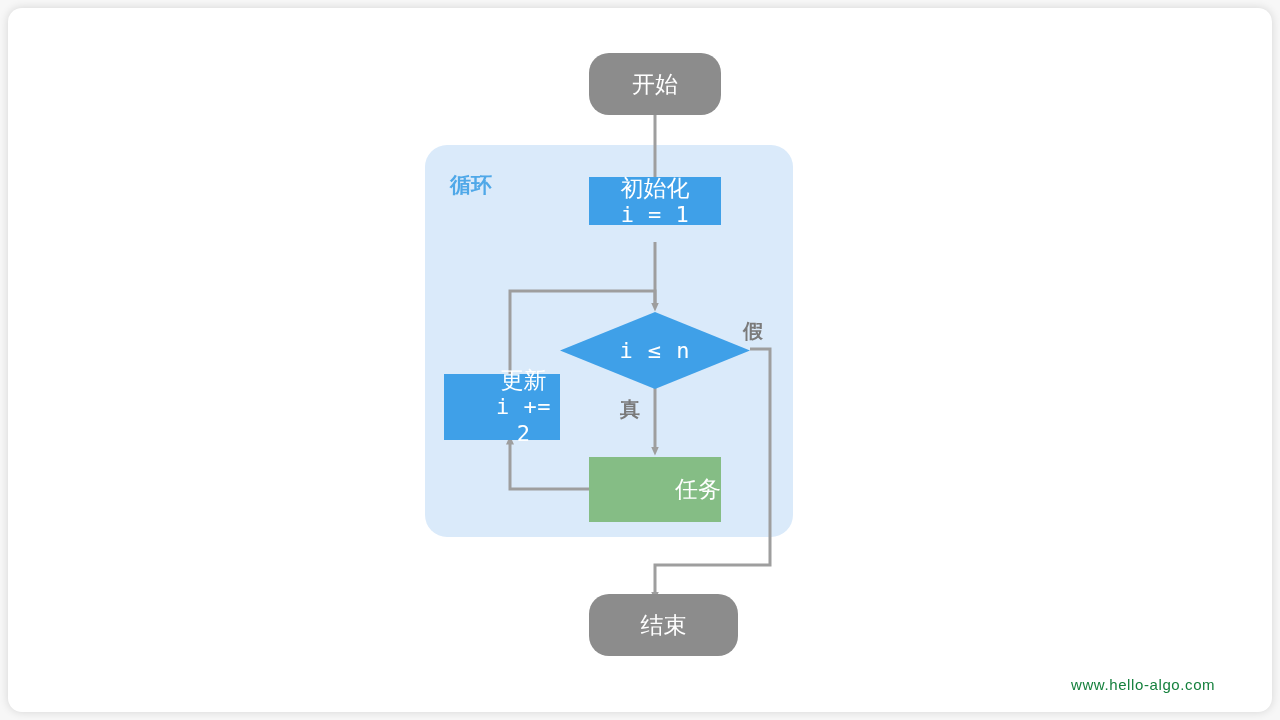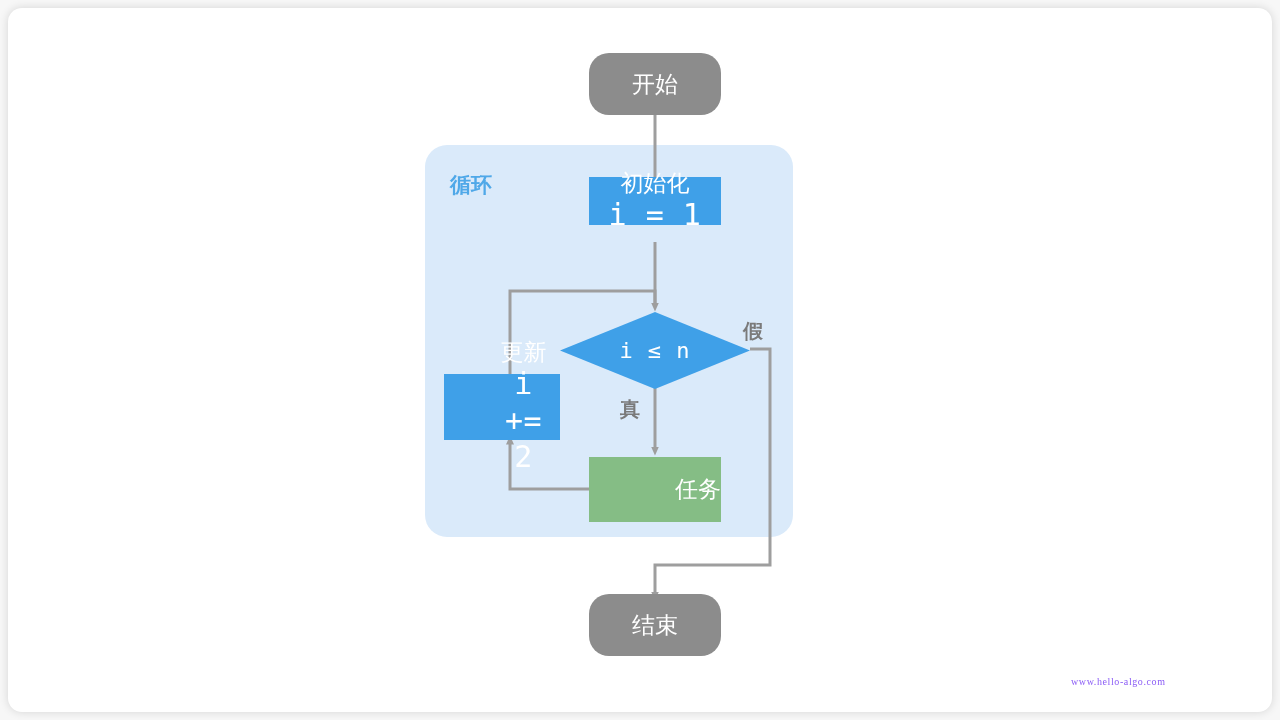--- a/index.html
+++ b/index.html
@@ -61,21 +61,21 @@
   .node-process {
     background: #3fa0e8;
     font-size: 23px;
   }
   .node-task {
     background: #85bd85;
     font-size: 23px;
   }
   .mono-line {
     font-family: "DejaVu Sans Mono", "Liberation Mono", monospace;
-    font-size: 30px;
+    font-size: 22px;
     letter-spacing: 0.5px;
   }
   .loop-box {
     position: absolute;
     background: #daeafa;
     border-radius: 22px;
   }
   .loop-label {
     position: absolute;
     color: #4fa8e8;
@@ -100,23 +100,23 @@
     letter-spacing: 1px;
   }
   .edge-label {
     position: absolute;
     color: #7a7a7a;
     font-weight: bold;
     font-size: 20px;
   }
   .watermark {
     position: absolute;
-    color: #8b5cf6;
-    font-family: Liberation Serif, serif;
-    font-size: 10px;
+    color: #15803d;
+    font-family: Liberation Sans, sans-serif;
+    font-size: 15px;
     letter-spacing: 0.6px;
   }
 </style>
 </head>
 <body>
 
 <div id="page">
   <div id="card">
     <div id="diagram">
 
@@ -166,21 +166,21 @@
 
       <div class="node node-process" style="left:436px; top:366px; width:116px; height:66px;padding-left:43px;">
         <span>更新</span>
         <span class="mono-line">i += 2</span>
       </div>
 
       <div class="node node-task" style="left:581px; top:449px; width:132px; height:65px;align-items:flex-end;">
         <span>任务</span>
       </div>
 
-      <div class="node node-terminal" style="left:581px; top:586px; width:132px; height:62px;justify-content:center;">
+      <div class="node node-terminal" style="left:581px; top:586px; width:149px; height:62px;justify-content:center;">
         <span>结束</span>
       </div>
 
       <div class="watermark" style="left:1063px; top:668px;">www.hello-algo.com</div>
 
     </div>
   </div>
 </div>
 
 </body></html>

